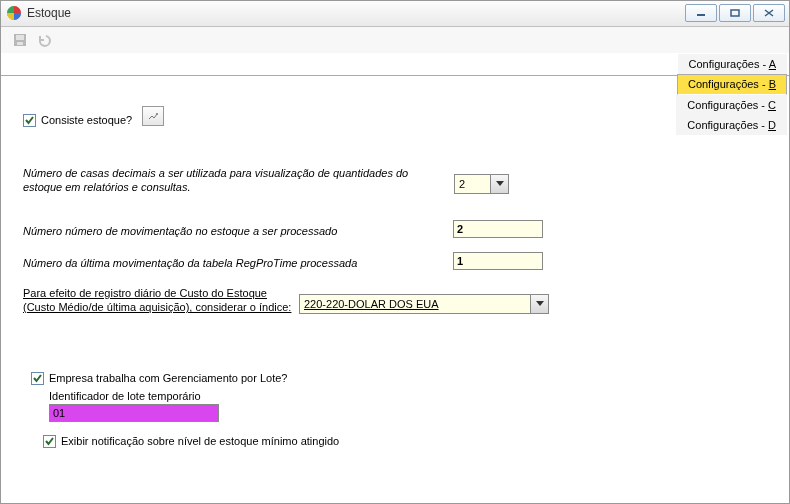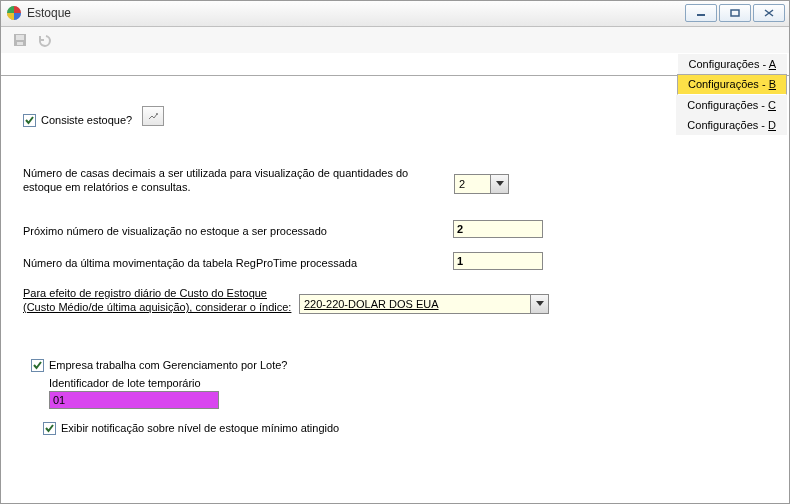--- a/index.html
+++ b/index.html
@@ -148,20 +148,21 @@
     margin-left: 10px;
     display:inline-flex;
     align-items:center;
     justify-content:center;
     cursor:pointer;
   }
 
   .field-label {
     width: 415px;
     line-height: 14px;
+    font-style: italic;
   }
   .field-label.wide { width: 430px; }
 
   .input-text {
     height: 18px;
     border: 1px solid #888;
     background: #ffffe8;
     font-family: inherit;
     font-size: 11px;
     padding: 1px 3px;
@@ -293,21 +294,21 @@
           <svg width="8" height="6">
               <path d="M0 0 L8 0 L4 5 Z" fill="#333"></path>
             </svg>
         </span>
       </div>
     </div>
 
     <div style="height:12px"></div>
 
     <div class="row">
-      <div class="field-label wide">Próximo número de visualização no estoque a ser processado</div>
+      <div class="field-label wide">Número número de movimentação no estoque a ser processado</div>
       <input class="input-text" style="width: 90px;" value="2">
     </div>
 
     <div class="row">
       <div class="field-label wide">Número da última movimentação da tabela RegProTime processada</div>
       <input class="input-text" style="width: 90px;" value="1">
     </div>
 
     <div class="row" style="align-items:flex-end;text-decoration:underline;">
       <div style="width:270px; line-height:14px;">
@@ -320,21 +321,21 @@
         <span class="sel-btn">
           <svg width="8" height="6">
               <path d="M0 0 L8 0 L4 5 Z" fill="#333"></path>
             </svg>
         </span>
       </div>
     </div>
 
     <div class="spacer-lg"></div>
 
-    <div class="row tight" style="margin-left:8px;">
+    <div class="row tight" style="margin-left:8px;margin-top:13px;">
       <span class="checkbox checked">
         <svg width="11" height="11" viewBox="0 0 11 11">
             <path d="M2 5 L4.5 8 L9 2" stroke="#2a6b2f" stroke-width="2" fill="none"></path>
           </svg>
       </span>
       <span class="label">Empresa trabalha com Gerenciamento por Lote?</span>
     </div>
     <div class="group-indent" style="margin-left:26px; margin-bottom:12px;">
       <div style="margin-bottom:2px;">Identificador de lote temporário</div>
       <input class="input-text normal" style="width: 170px; font-weight: normal;" value="01">

